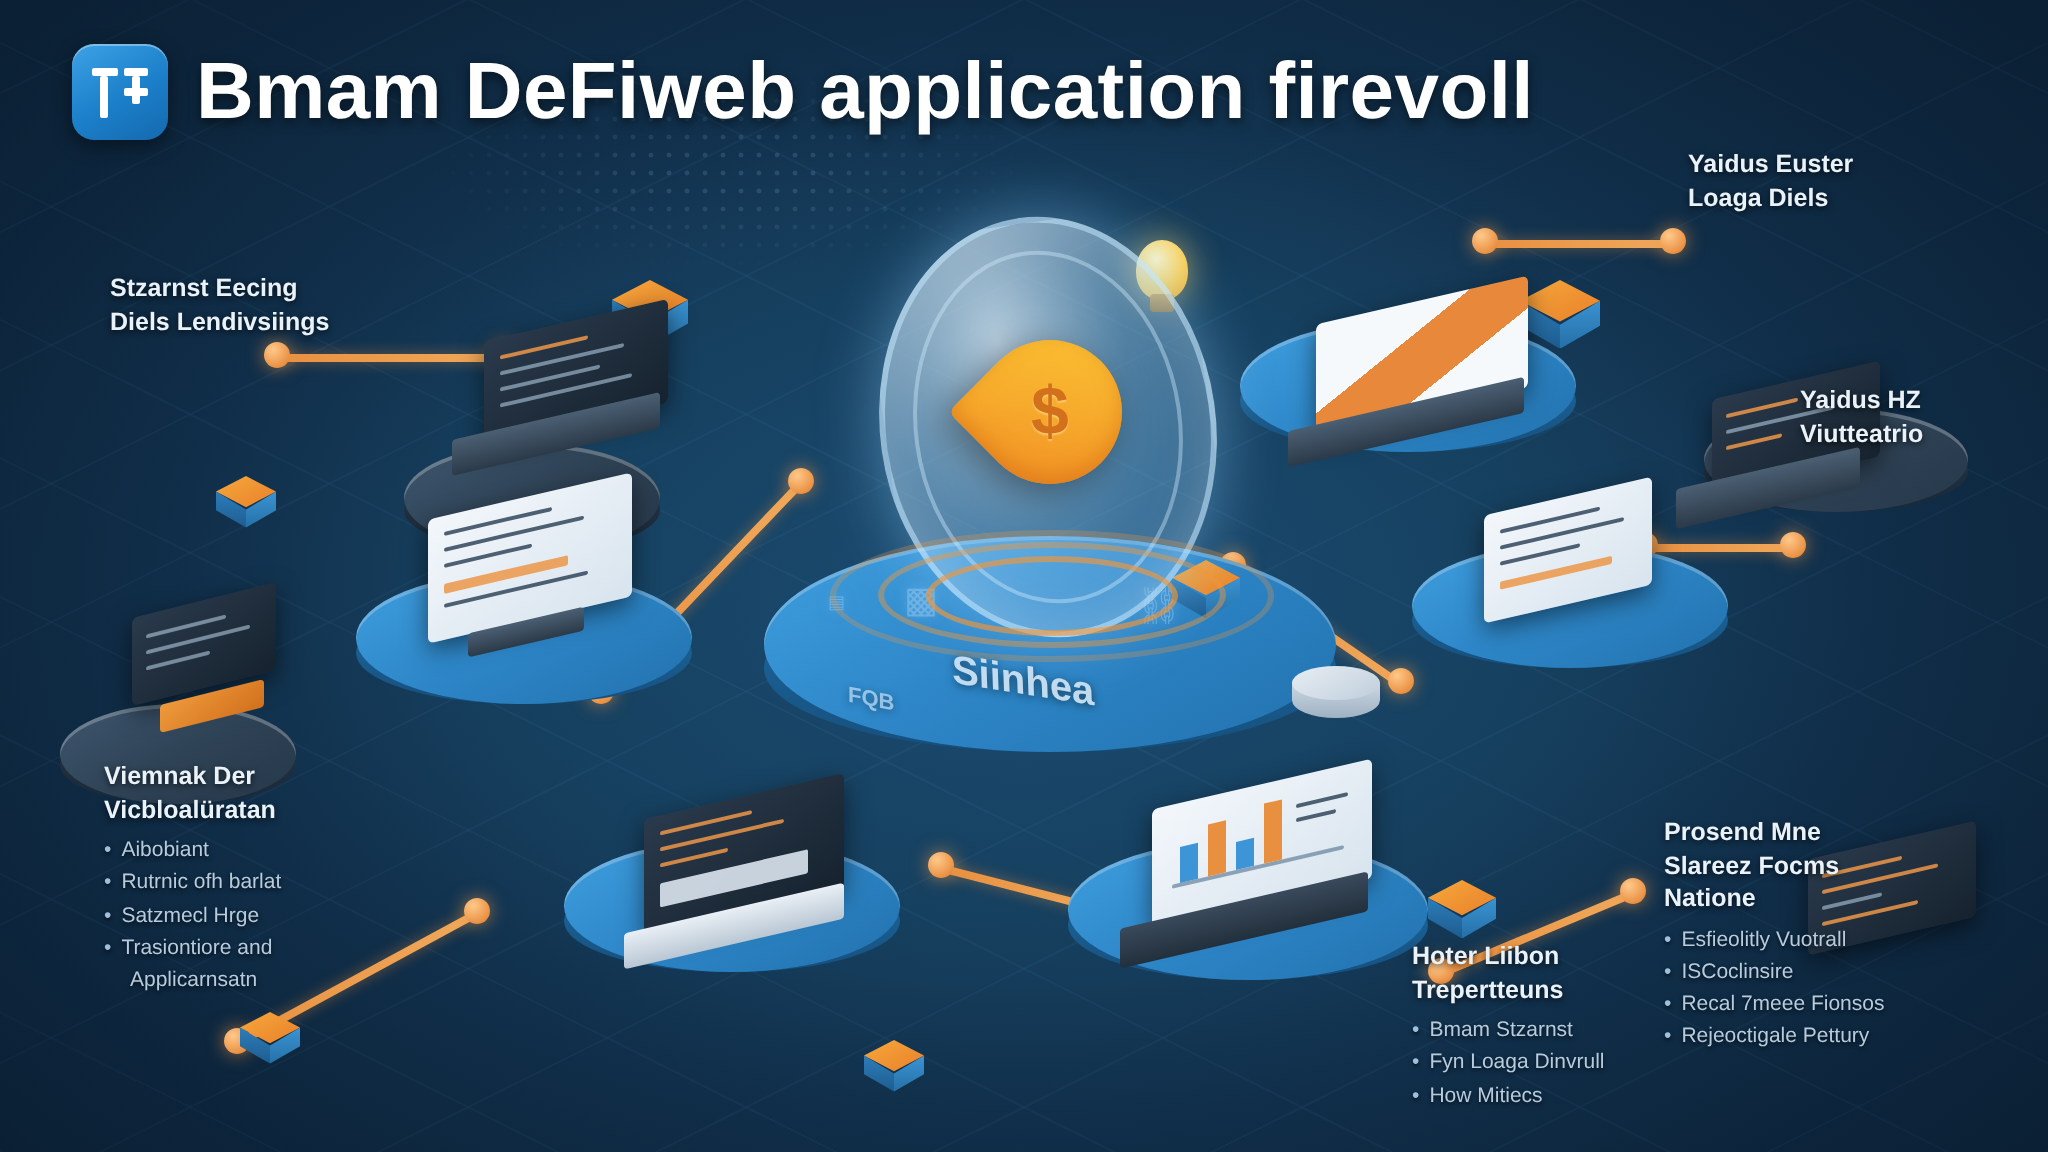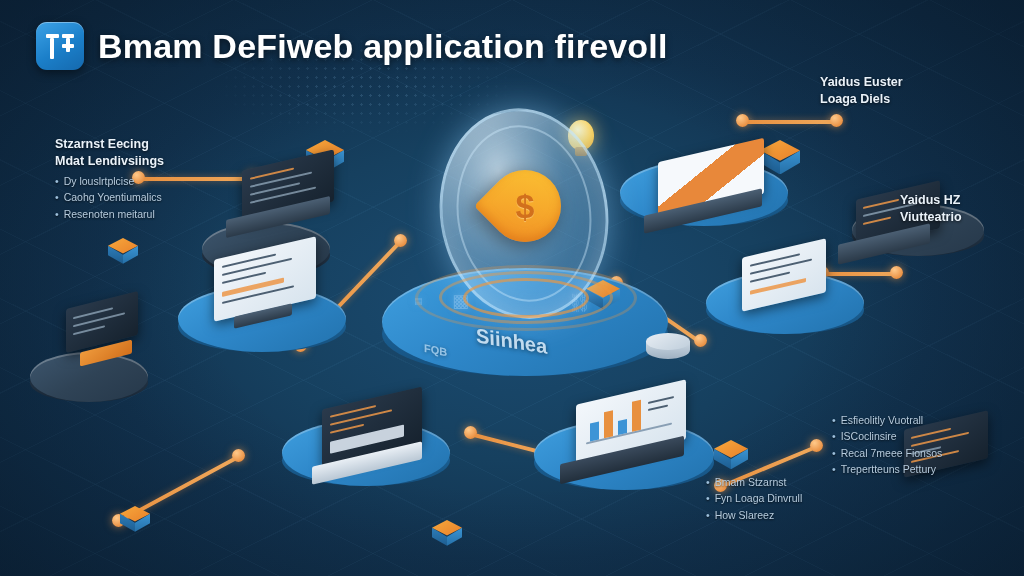--- a/index.html
+++ b/index.html
@@ -25,36 +25,36 @@
         -webkit-mask-image:radial-gradient(ellipse 210px 70px at 50% 50%, #000 20%, transparent 72%);
         mask-image:radial-gradient(ellipse 210px 70px at 50% 50%, #000 20%, transparent 72%);}
 
   
   .header{position:absolute;left:36px;top:22px;display:flex;align-items:center;gap:14px;z-index:40;}
   .logo{width:48px;height:48px;border-radius:11px;
         background:linear-gradient(150deg,#3da2e6 0%,#1b7fc9 55%,#1569ae 100%);
         box-shadow:0 3px 10px rgba(0,0,0,.45), inset 0 1px 0 rgba(255,255,255,.35);
         position:relative;flex:0 0 auto;}
   .logo svg{position:absolute;left:7px;top:7px;}
-  .title{font-size:34px;font-weight:700;color:#ffffff;letter-spacing:.2px;white-space:nowrap;
+  .title{font-size:40px;font-weight:700;color:#ffffff;letter-spacing:.2px;white-space:nowrap;
          text-shadow:0 2px 6px rgba(0,0,0,.55);}
 
   
   .callout{position:absolute;z-index:35;color:#c9dbea;}
   .callout h3{margin:0;font-size:12.5px;font-weight:700;line-height:1.32;color:#eaf2f9;
               text-shadow:0 1px 3px rgba(0,0,0,.7);}
   .callout ul{margin:4px 0 0 0;padding:0;list-style:none;}
   .callout li{font-size:10.5px;line-height:1.55;color:#b6cbdd;white-space:nowrap;
               text-shadow:0 1px 2px rgba(0,0,0,.65);}
   .callout li::before{content:"\2022";color:#9ec0dc;margin-right:5px;}
   .callout li.ind{padding-left:13px;}
   .callout li.ind::before{content:"";margin:0;}
 
   #c-tl{left:55px;top:136px;}
-  #c-tr{left:820px;top:74px;}
+  #c-tr{left:844px;top:74px;}
   #c-rm{left:900px;top:192px;}
   #c-bl{left:52px;top:380px;}
   #c-bc{left:706px;top:470px;}
   #c-br{left:832px;top:408px;}
 
   
   .conn{position:absolute;height:4px;border-radius:3px;z-index:12;
         background:linear-gradient(90deg,#e89040,#f0a95c);
         box-shadow:0 0 7px rgba(232,144,64,.45);transform-origin:0 50%;}
   .node{position:absolute;width:13px;height:13px;border-radius:50%;
@@ -369,50 +369,67 @@
         <rect x="23" y="9" width="4" height="14" rx="1" fill="#ffffff"></rect>
         <rect x="19" y="15" width="12" height="4" rx="1" fill="#ffffff"></rect>
       </svg>
     </div>
     <div class="title">Bmam DeFiweb application firevoll</div>
   </div>
 
   <div class="callout" id="c-tl">
       <h3>
         <div>Stzarnst Eecing</div>
-        <div>Mdat Lendivsiings</div>
-      </h3>
-      <ul>
-        <li>Dy louslrtplcise</li>
-        <li>Caohg Yoentiumalics</li>
-        <li>Resenoten meitarul</li>
-      </ul>
+        <div>Diels Lendivsiings</div>
+      </h3>
     </div>
   <div class="callout" id="c-tr">
       <h3>
         <div>Yaidus Euster</div>
         <div>Loaga Diels</div>
       </h3>
     </div>
   <div class="callout" id="c-rm">
       <h3>
         <div>Yaidus HZ</div>
         <div>Viutteatrio</div>
       </h3>
     </div>
+  <div class="callout" id="c-bl">
+      <h3>
+        <div>Viemnak Der</div>
+        <div>Vicbloalüratan</div>
+      </h3>
+      <ul>
+        <li>Aibobiant</li>
+        <li>Rutrnic ofh barlat</li>
+        <li>Satzmecl Hrge</li>
+        <li>Trasiontiore and</li>
+        <li class="ind">Applicarnsatn</li>
+      </ul>
+    </div>
   <div class="callout" id="c-bc">
+      <h3>
+        <div>Hoter Liibon</div>
+        <div>Trepertteuns</div>
+      </h3>
       <ul>
         <li>Bmam Stzarnst</li>
         <li>Fyn Loaga Dinvrull</li>
-        <li>How Slareez</li>
+        <li>How Mitiecs</li>
       </ul>
     </div>
   <div class="callout" id="c-br">
+      <h3>
+        <div>Prosend Mne</div>
+        <div>Slareez Focms</div>
+        <div>Natione</div>
+      </h3>
       <ul>
         <li>Esfieolitly Vuotrall</li>
         <li>ISCoclinsire</li>
         <li>Recal 7meee Fionsos</li>
-        <li>Trepertteuns Pettury</li>
+        <li>Rejeoctigale Pettury</li>
       </ul>
     </div>
 
   <div class="vig"></div>
 </div>
 
 </body></html>

